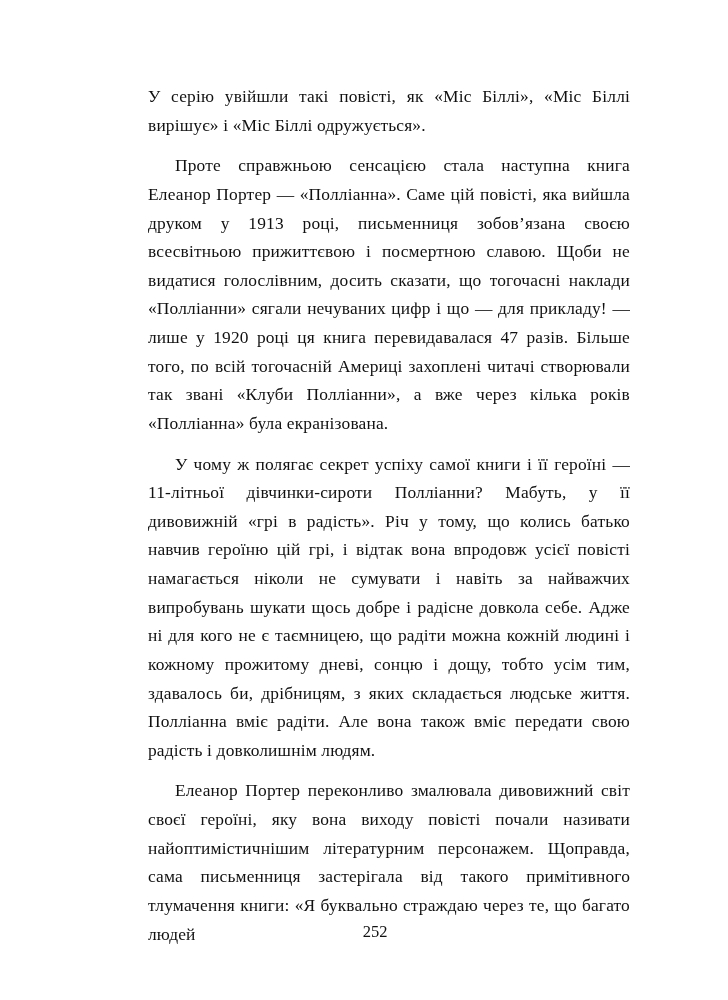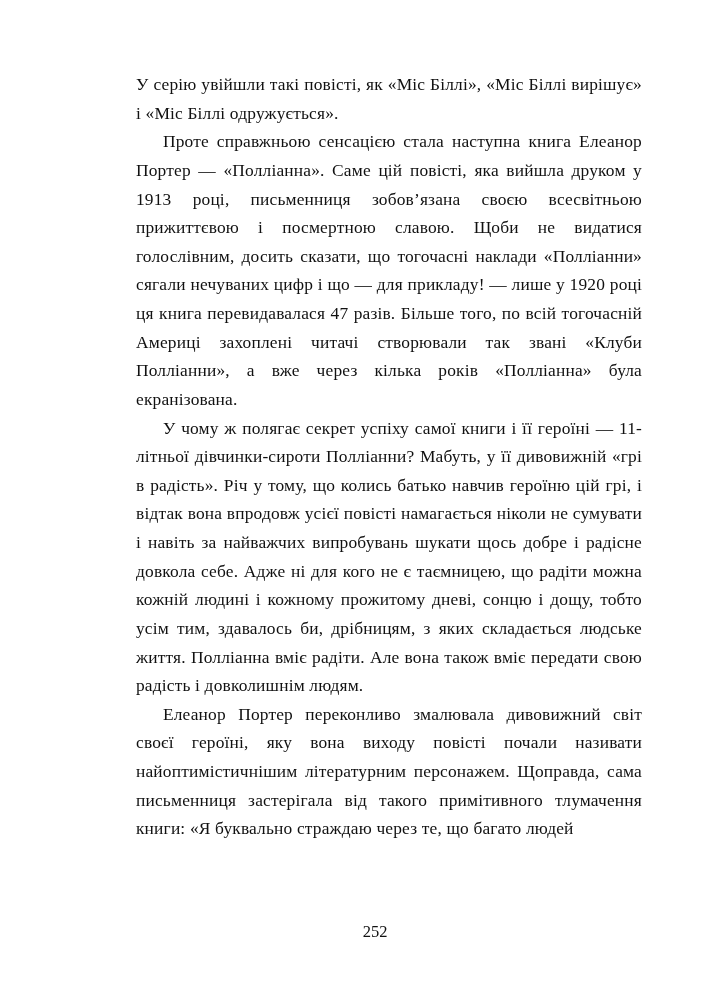--- a/index.html
+++ b/index.html
@@ -23,21 +23,21 @@
   }
   .text-block {
     font-size: 17.4px;
     line-height: 1.645;
     text-align: justify;
     text-justify: inter-word;
     color: #111111;
     letter-spacing: 0.01em;
   }
   .para {
-    margin: 0;
+    margin: 12px;
     text-indent: 1.55em;
     text-align: justify;
   }
   .para.no-indent {
     text-indent: 0;
   }
   .page-number {
     position: absolute;
     left: 0;
     right: 0;

